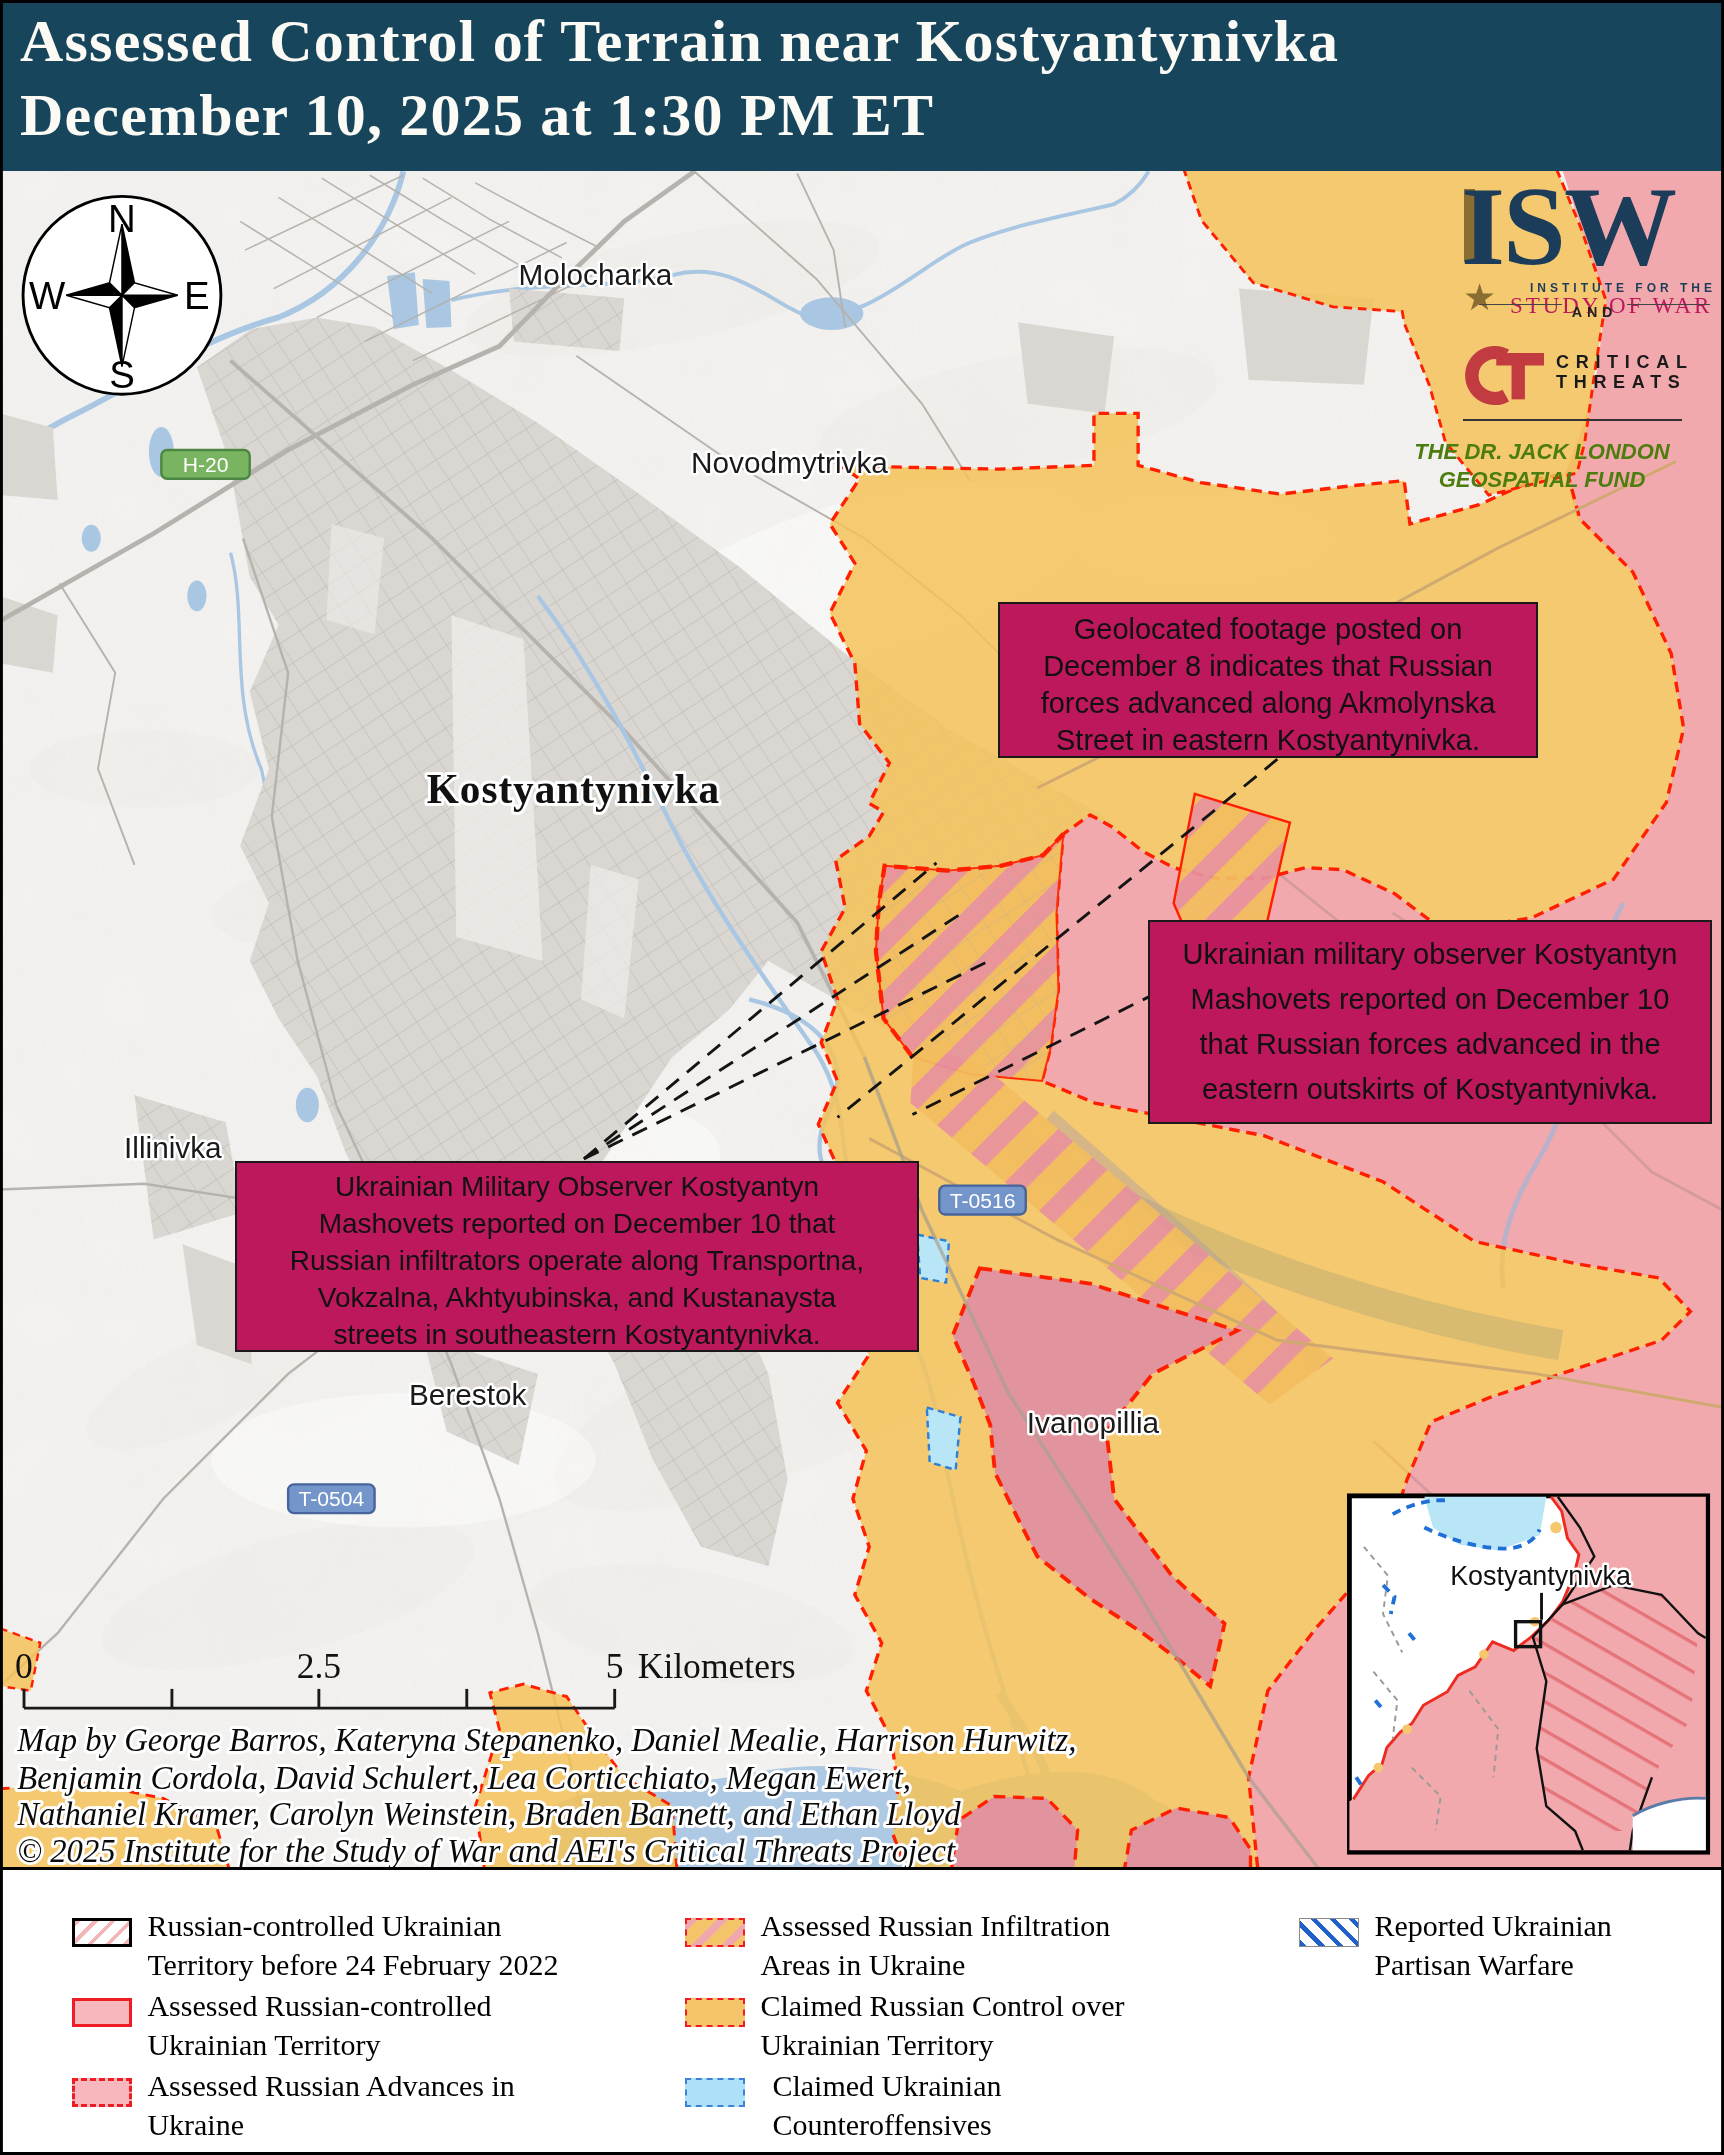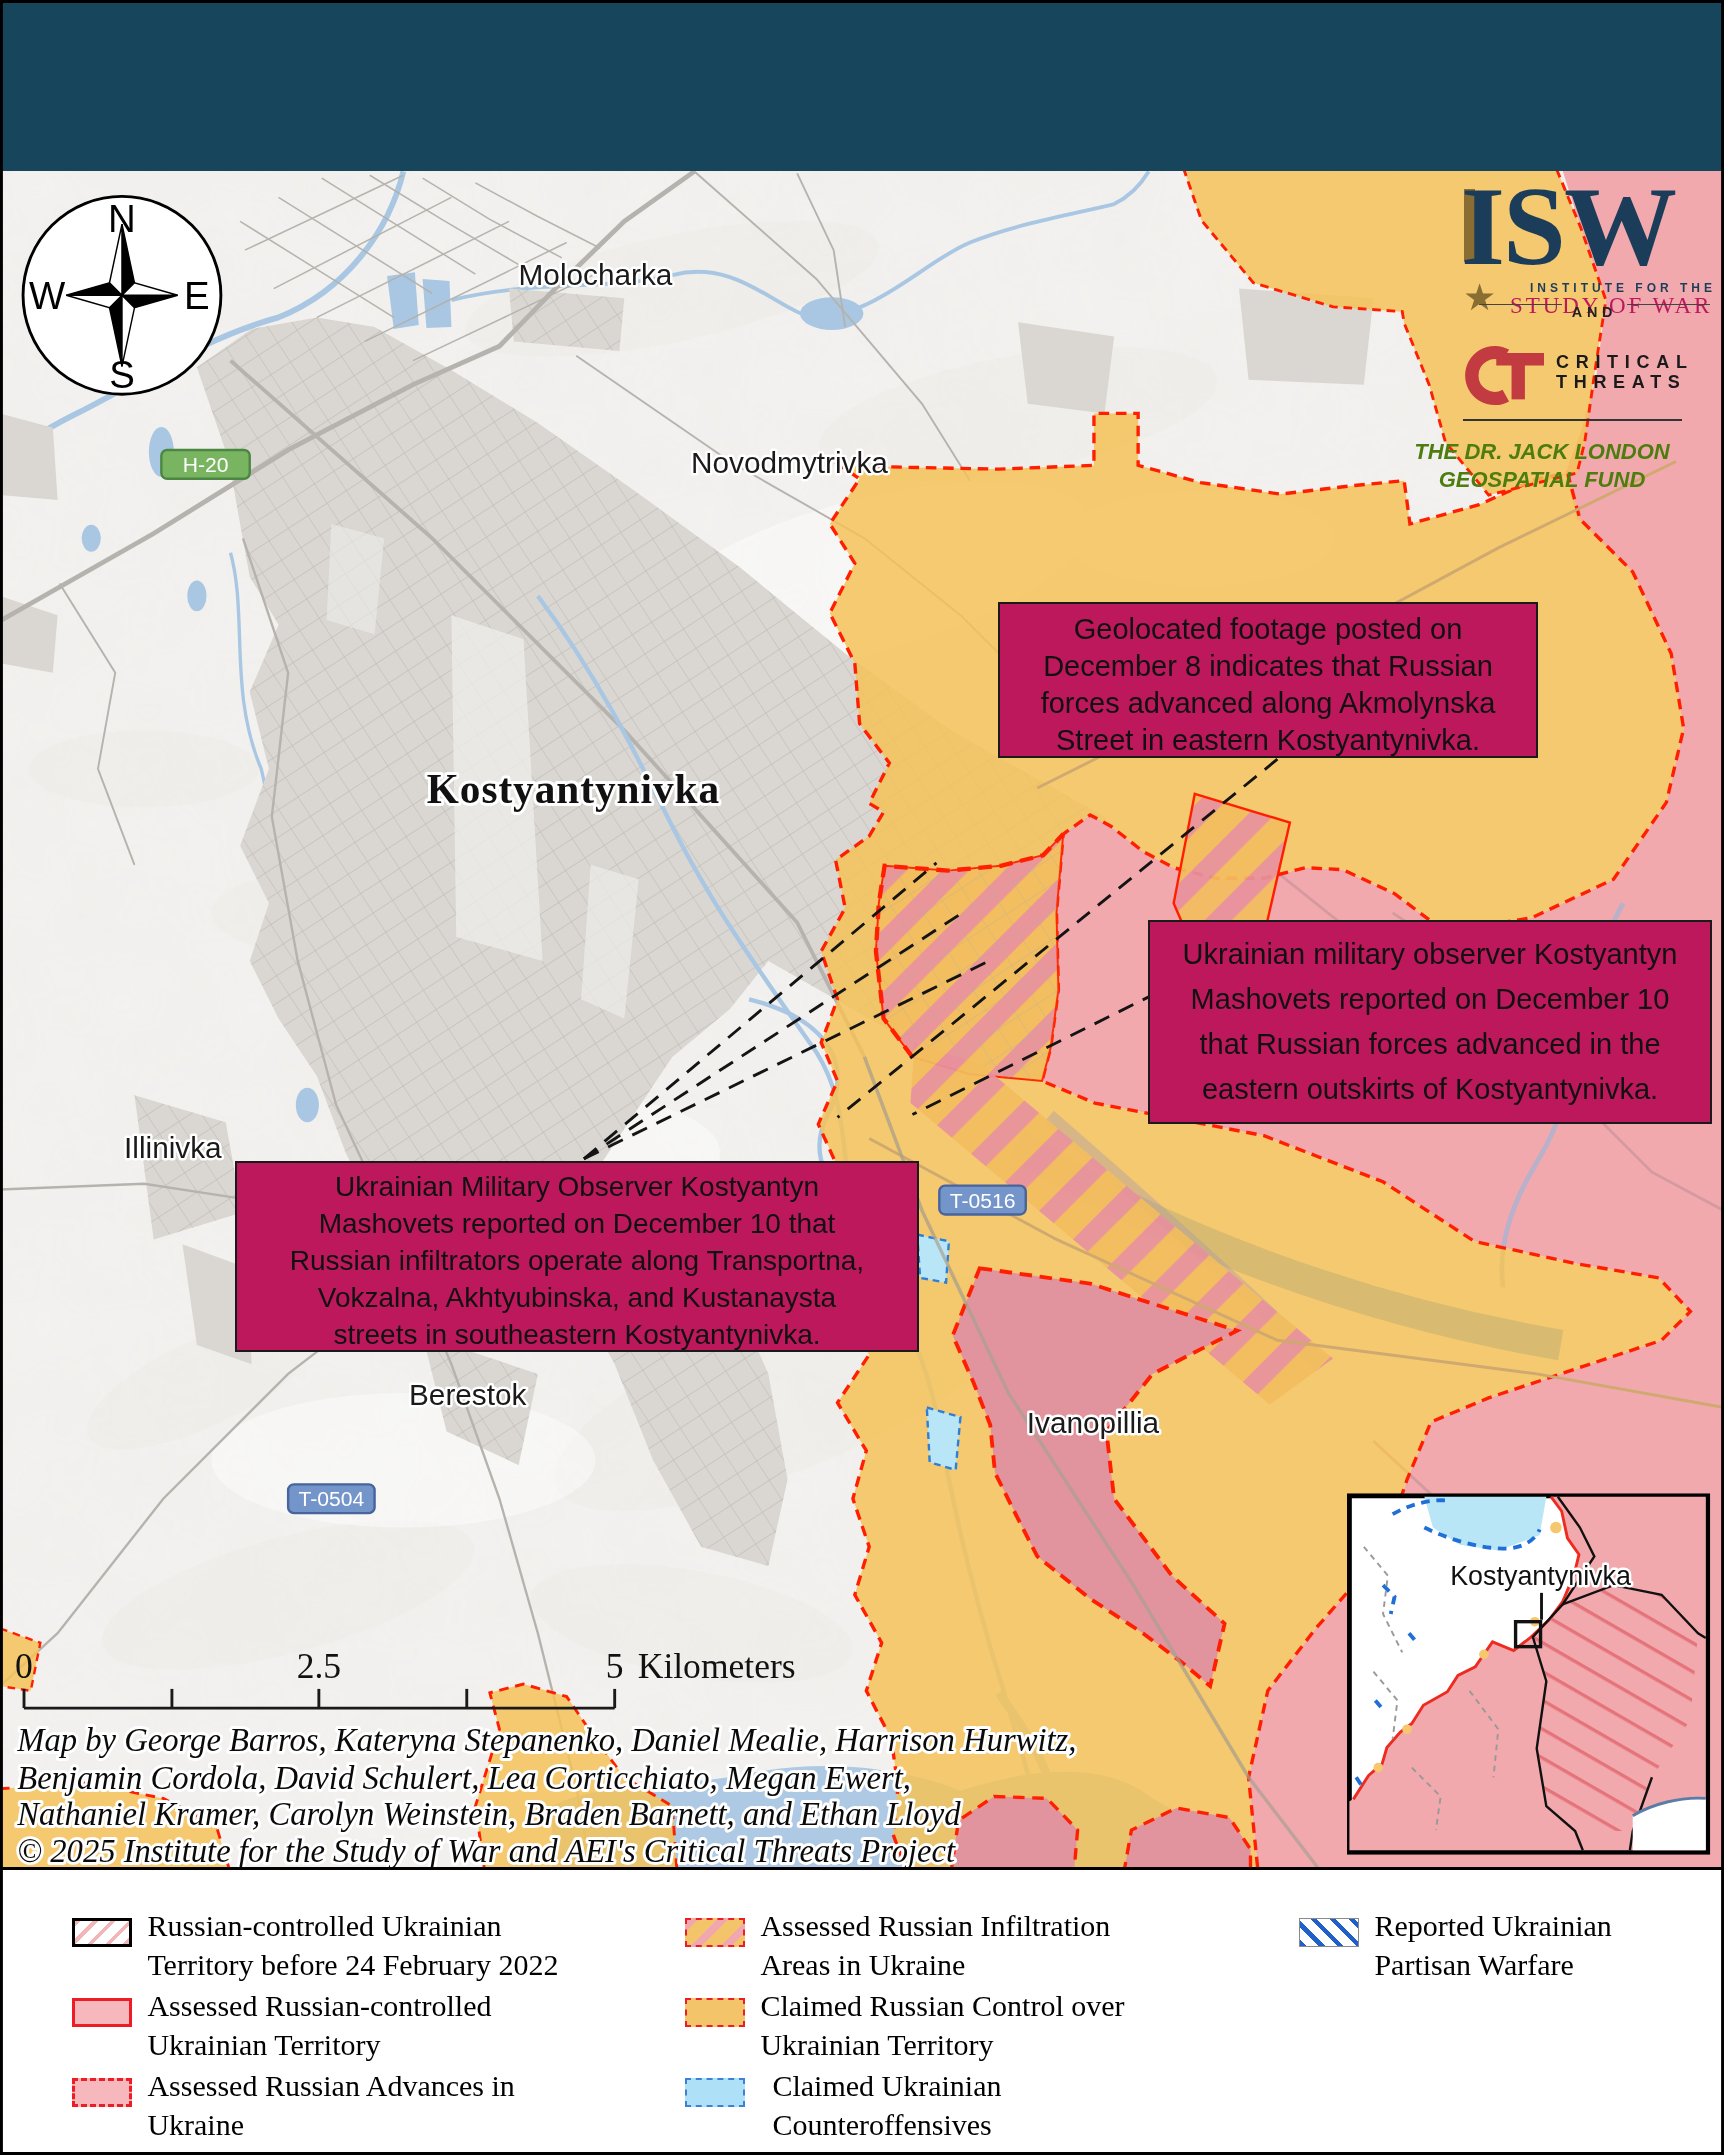--- a/index.html
+++ b/index.html
@@ -10,20 +10,21 @@
   .lg-item{position:absolute;display:flex;}
   .lg-sw{width:60px;height:29px;box-sizing:border-box;flex:none;}
   .lg-tx{margin-left:15.4px;font-family:"Liberation Serif",serif;font-size:30px;line-height:39px;color:#000;margin-top:-12.5px;}
 </style>
 </head>
 <body>
 <div id="page">
 
 <div style="position:absolute;left:0;top:0;width:1724px;height:171px;background:#17455c;border-top:1.9px solid #000;box-sizing:border-box;"></div>
 
+<div style="position:absolute;left:20px;top:3.8px;width:1700px;font-family:'Liberation Serif',serif;font-weight:bold;font-size:60px;line-height:74px;letter-spacing:1.2px;color:#fbfaf5;">Assessed Control of Terrain near Kostyantynivka<br>December 10, 2025 at 1:30 PM ET</div>
 
 <svg style="position:absolute;left:0;top:171px;" width="1724" height="1696" viewBox="0 178 1795 1765">
 <defs>
 <pattern id="grid" width="24" height="24" patternUnits="userSpaceOnUse" patternTransform="rotate(-33)">
   <path d="M0,0H24M0,0V24" stroke="#b1aea8" stroke-width="1.3" fill="none"></path>
 </pattern>
 <pattern id="stripes" width="46" height="46" patternUnits="userSpaceOnUse" patternTransform="rotate(45)">
   <rect width="46" height="46" fill="#f3bd5e"></rect>
   <rect width="20" height="46" fill="#e8919d"></rect>
 </pattern>

